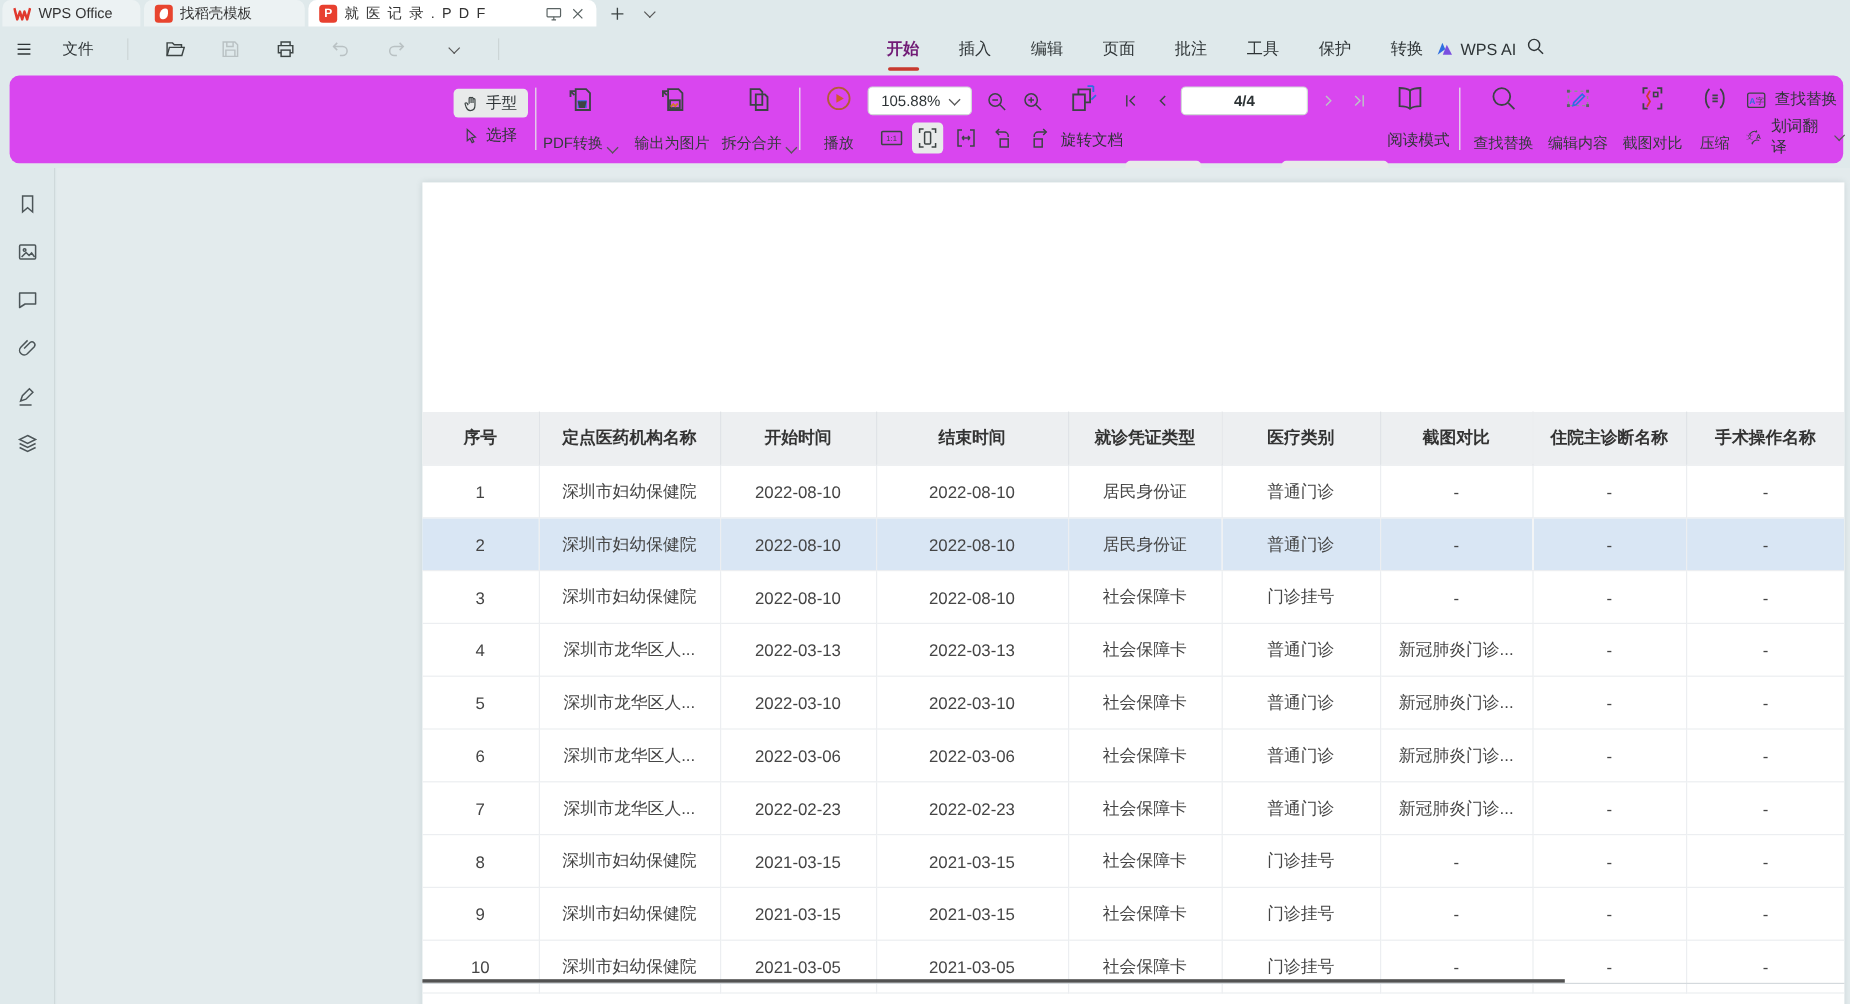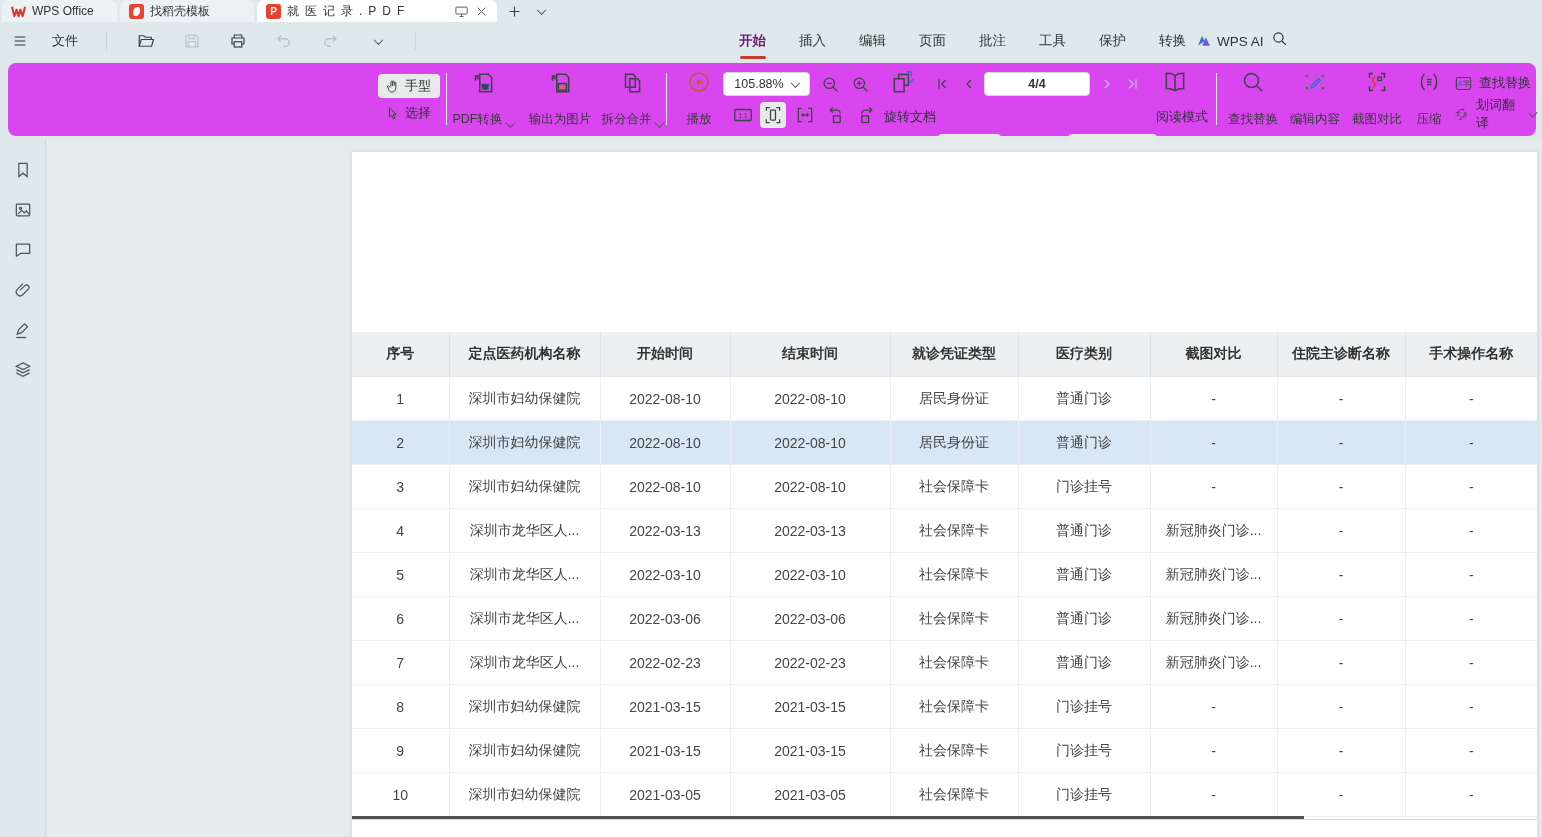--- a/index.html
+++ b/index.html
@@ -53,21 +53,21 @@
   .pillbtn.on{background:#e8eaea;}
   .rowlabel{position:absolute;font-size:13px;color:#2e3436;white-space:nowrap;}
   .transrow{position:absolute;height:22px;display:flex;align-items:center;gap:6px;font-size:13px;color:#2e3436;}
   
   .sidebar{position:absolute;left:0;top:140px;bottom:0;width:46px;border-right:1px solid #cfd9db;
            display:flex;flex-direction:column;align-items:center;padding-top:20px;gap:20px;box-sizing:border-box;}
   
   .docarea{position:absolute;left:47px;top:140px;right:0;bottom:0;background:#e3ebed;overflow:hidden;}
   .page{position:absolute;left:305px;top:12px;width:1185px;height:700px;background:#fff;
         box-shadow:0 0 5px rgba(60,80,90,.15);}
-  .page table{position:absolute;left:0;top:180px;width:1185px;border-collapse:collapse;table-layout:fixed;
+  .page table{position:absolute;left:0;top:191px;width:1185px;border-collapse:collapse;table-layout:fixed;
         font-size:14px;color:#454545;padding-left:39px;}
   .page th{height:44px;background:#edeff1;font-weight:bold;font-size:14px;color:#333;
         border-right:1px solid #e0e3e7;border-bottom:1px solid #e3e6ea;text-align:center;padding:0 4px;
         white-space:nowrap;overflow:hidden;}
   .page td{height:43px;text-align:center;border-right:1px solid #eceef1;border-bottom:1px solid #eceef1;
         padding:0 4px;white-space:nowrap;overflow:hidden;}
   .page th:last-child,.page td:last-child{border-right:none;}
   .page tr.hl td{background:#d9e6f4;}
   .endline-dark{position:absolute;left:0;top:664px;width:952px;height:2.5px;background:#525252;}
   .endline-light{position:absolute;left:0;top:667px;width:1185px;height:1px;background:#d4d9dd;}

